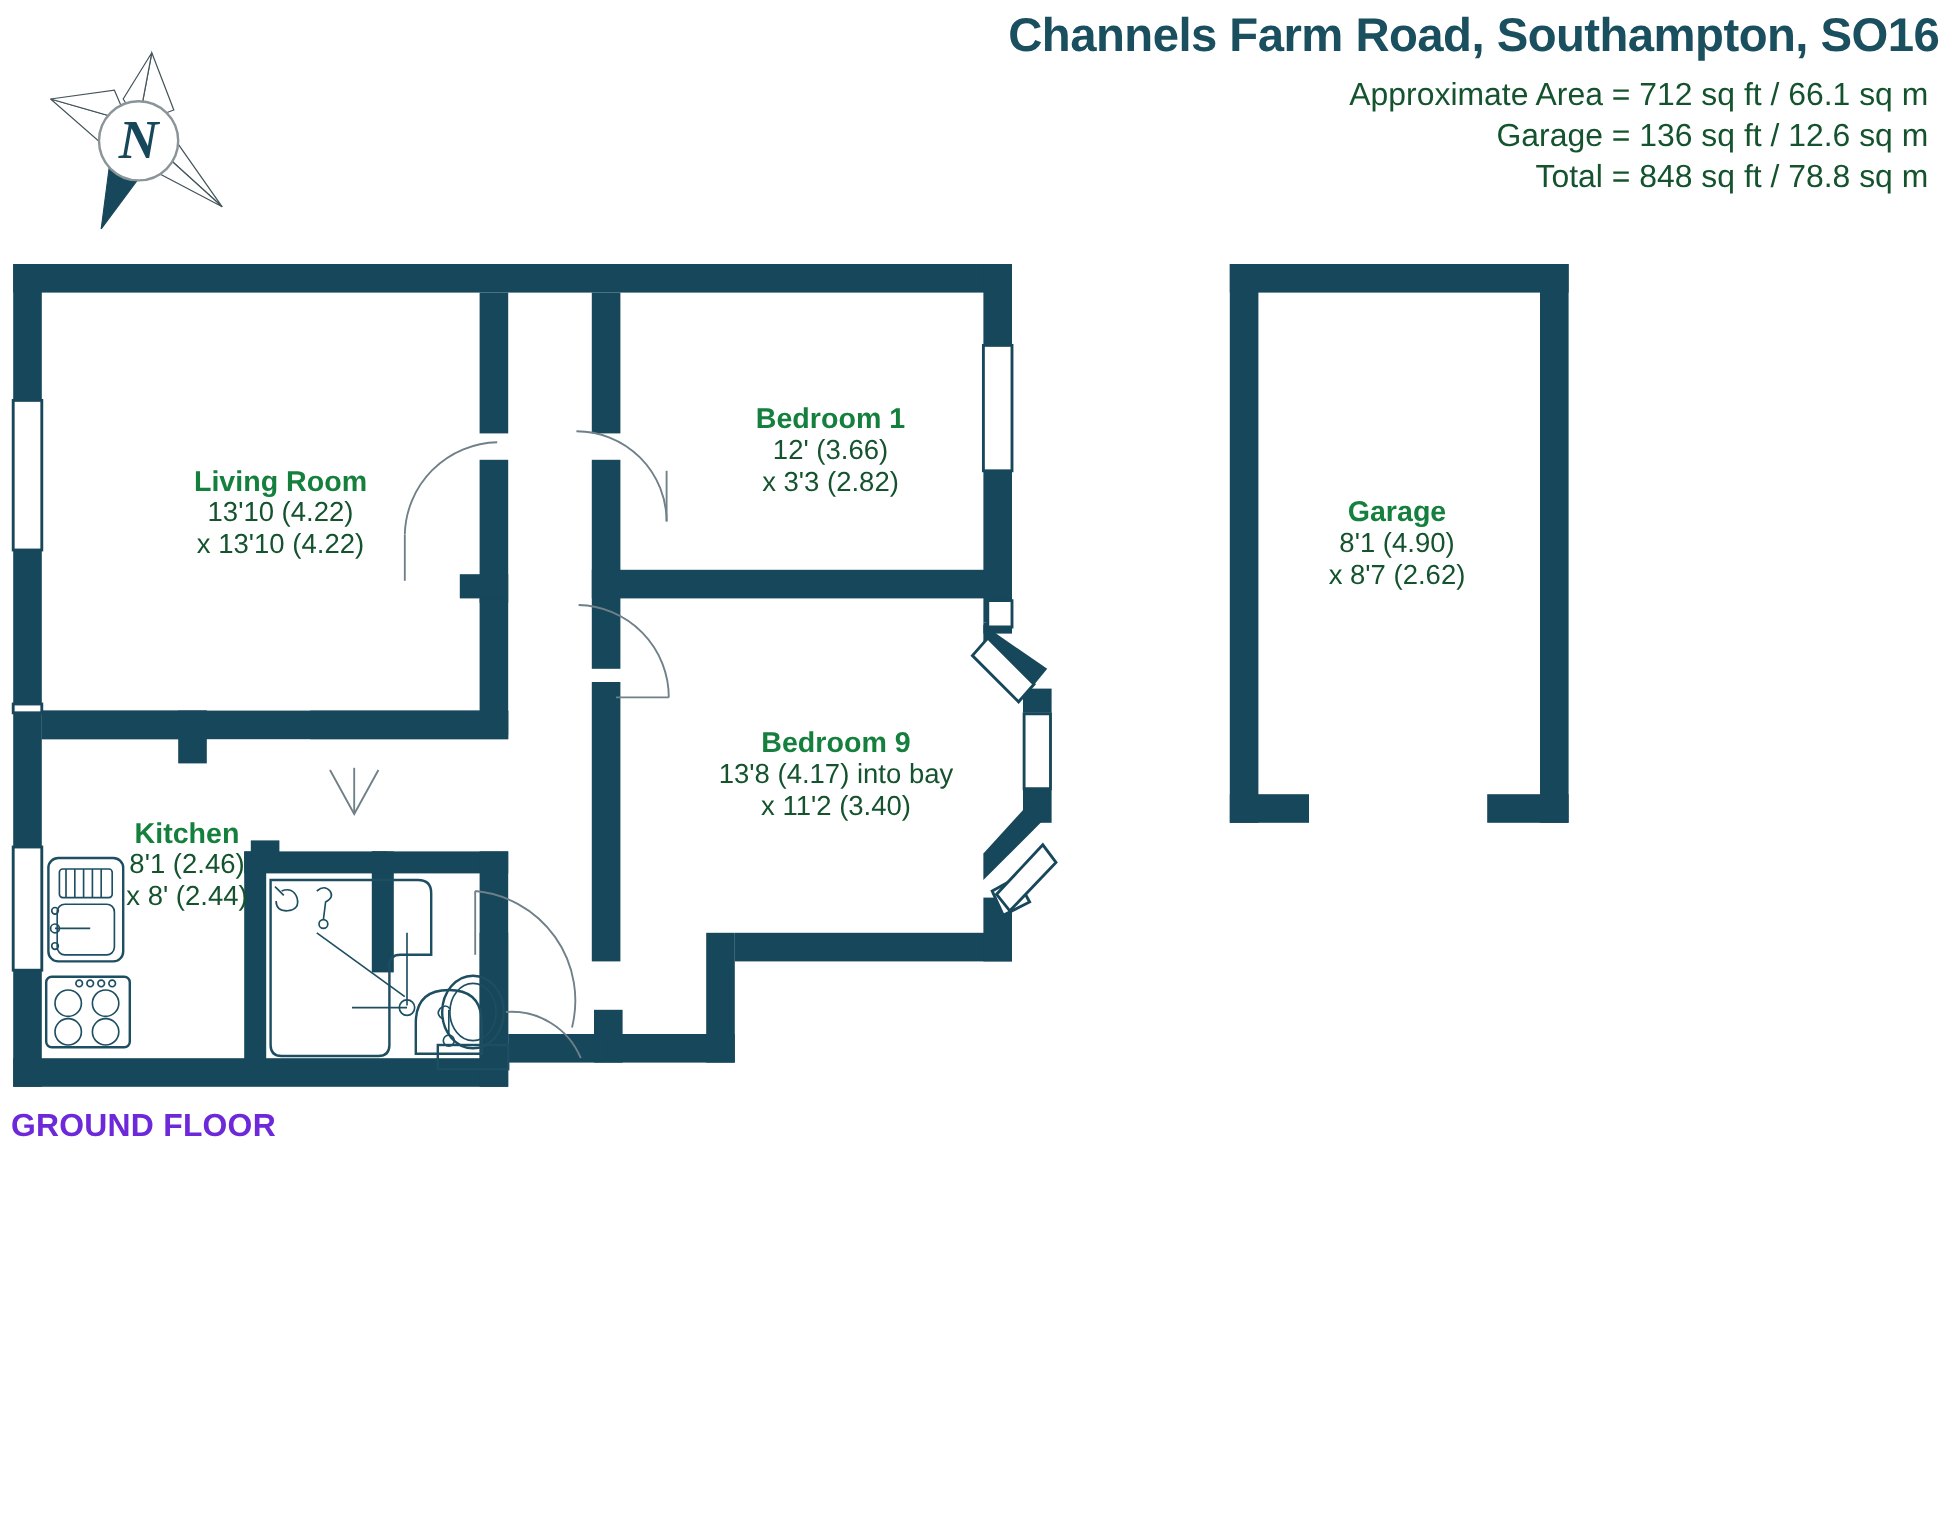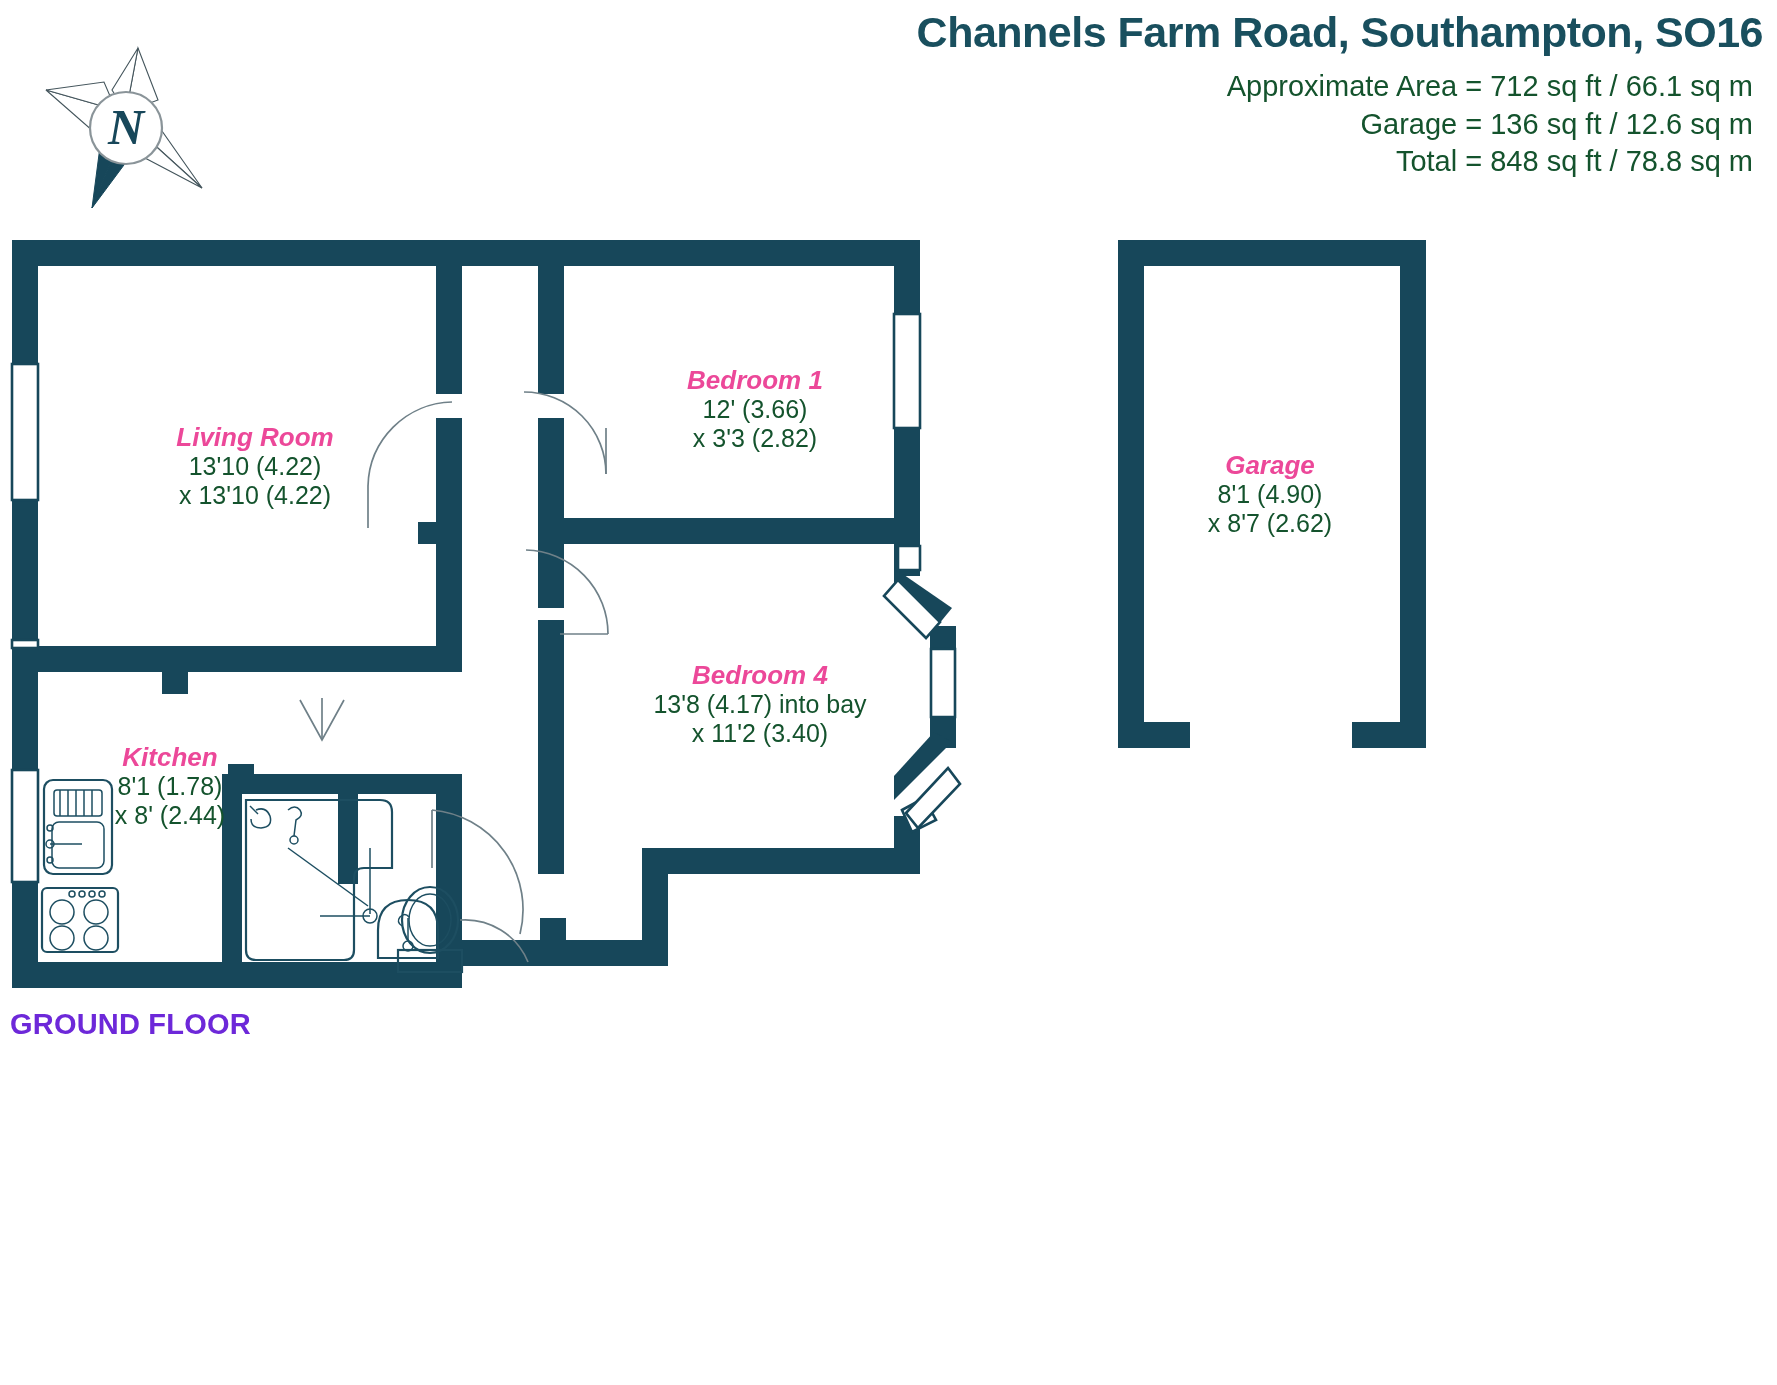--- a/index.html
+++ b/index.html
@@ -74,23 +74,22 @@
   .room-label {
     position: absolute;
     text-align: center;
     line-height: 1.16;
     white-space: nowrap;
     pointer-events: none;
   }
   .room-label .rl-name {
     font-size: 26px;
     font-weight: bold;
-    color: #ec4899;
+    color: #15803d;
     display: block;
-    font-style: italic;
   }
   .room-label .rl-dim {
     font-size: 25px;
     color: #14532d;
     display: block;
   }
 
   #label-living   { left: 70px;  top: 422px; width: 370px; }
   #label-bedroom1 { left: 570px; top: 365px; width: 370px; }
   #label-bedroom2 { left: 560px; top: 660px; width: 400px; }
@@ -323,28 +322,28 @@
     <span class="rl-dim">x 13'10 (4.22)</span>
   </div>
 
   <div class="room-label" id="label-bedroom1">
     <span class="rl-name">Bedroom 1</span>
     <span class="rl-dim">12' (3.66)</span>
     <span class="rl-dim">x 3'3 (2.82)</span>
   </div>
 
   <div class="room-label" id="label-bedroom2">
-    <span class="rl-name">Bedroom 4</span>
+    <span class="rl-name">Bedroom 9</span>
     <span class="rl-dim">13'8 (4.17) into bay</span>
     <span class="rl-dim">x 11'2 (3.40)</span>
   </div>
 
   <div class="room-label" id="label-kitchen">
     <span class="rl-name">Kitchen</span>
-    <span class="rl-dim">8'1 (1.78)</span>
+    <span class="rl-dim">8'1 (2.46)</span>
     <span class="rl-dim">x 8' (2.44)</span>
   </div>
 
   <div class="room-label" id="label-garage">
     <span class="rl-name">Garage</span>
     <span class="rl-dim">8'1 (4.90)</span>
     <span class="rl-dim">x 8'7 (2.62)</span>
   </div>
 
   <div id="floor-level-label">GROUND FLOOR</div>

